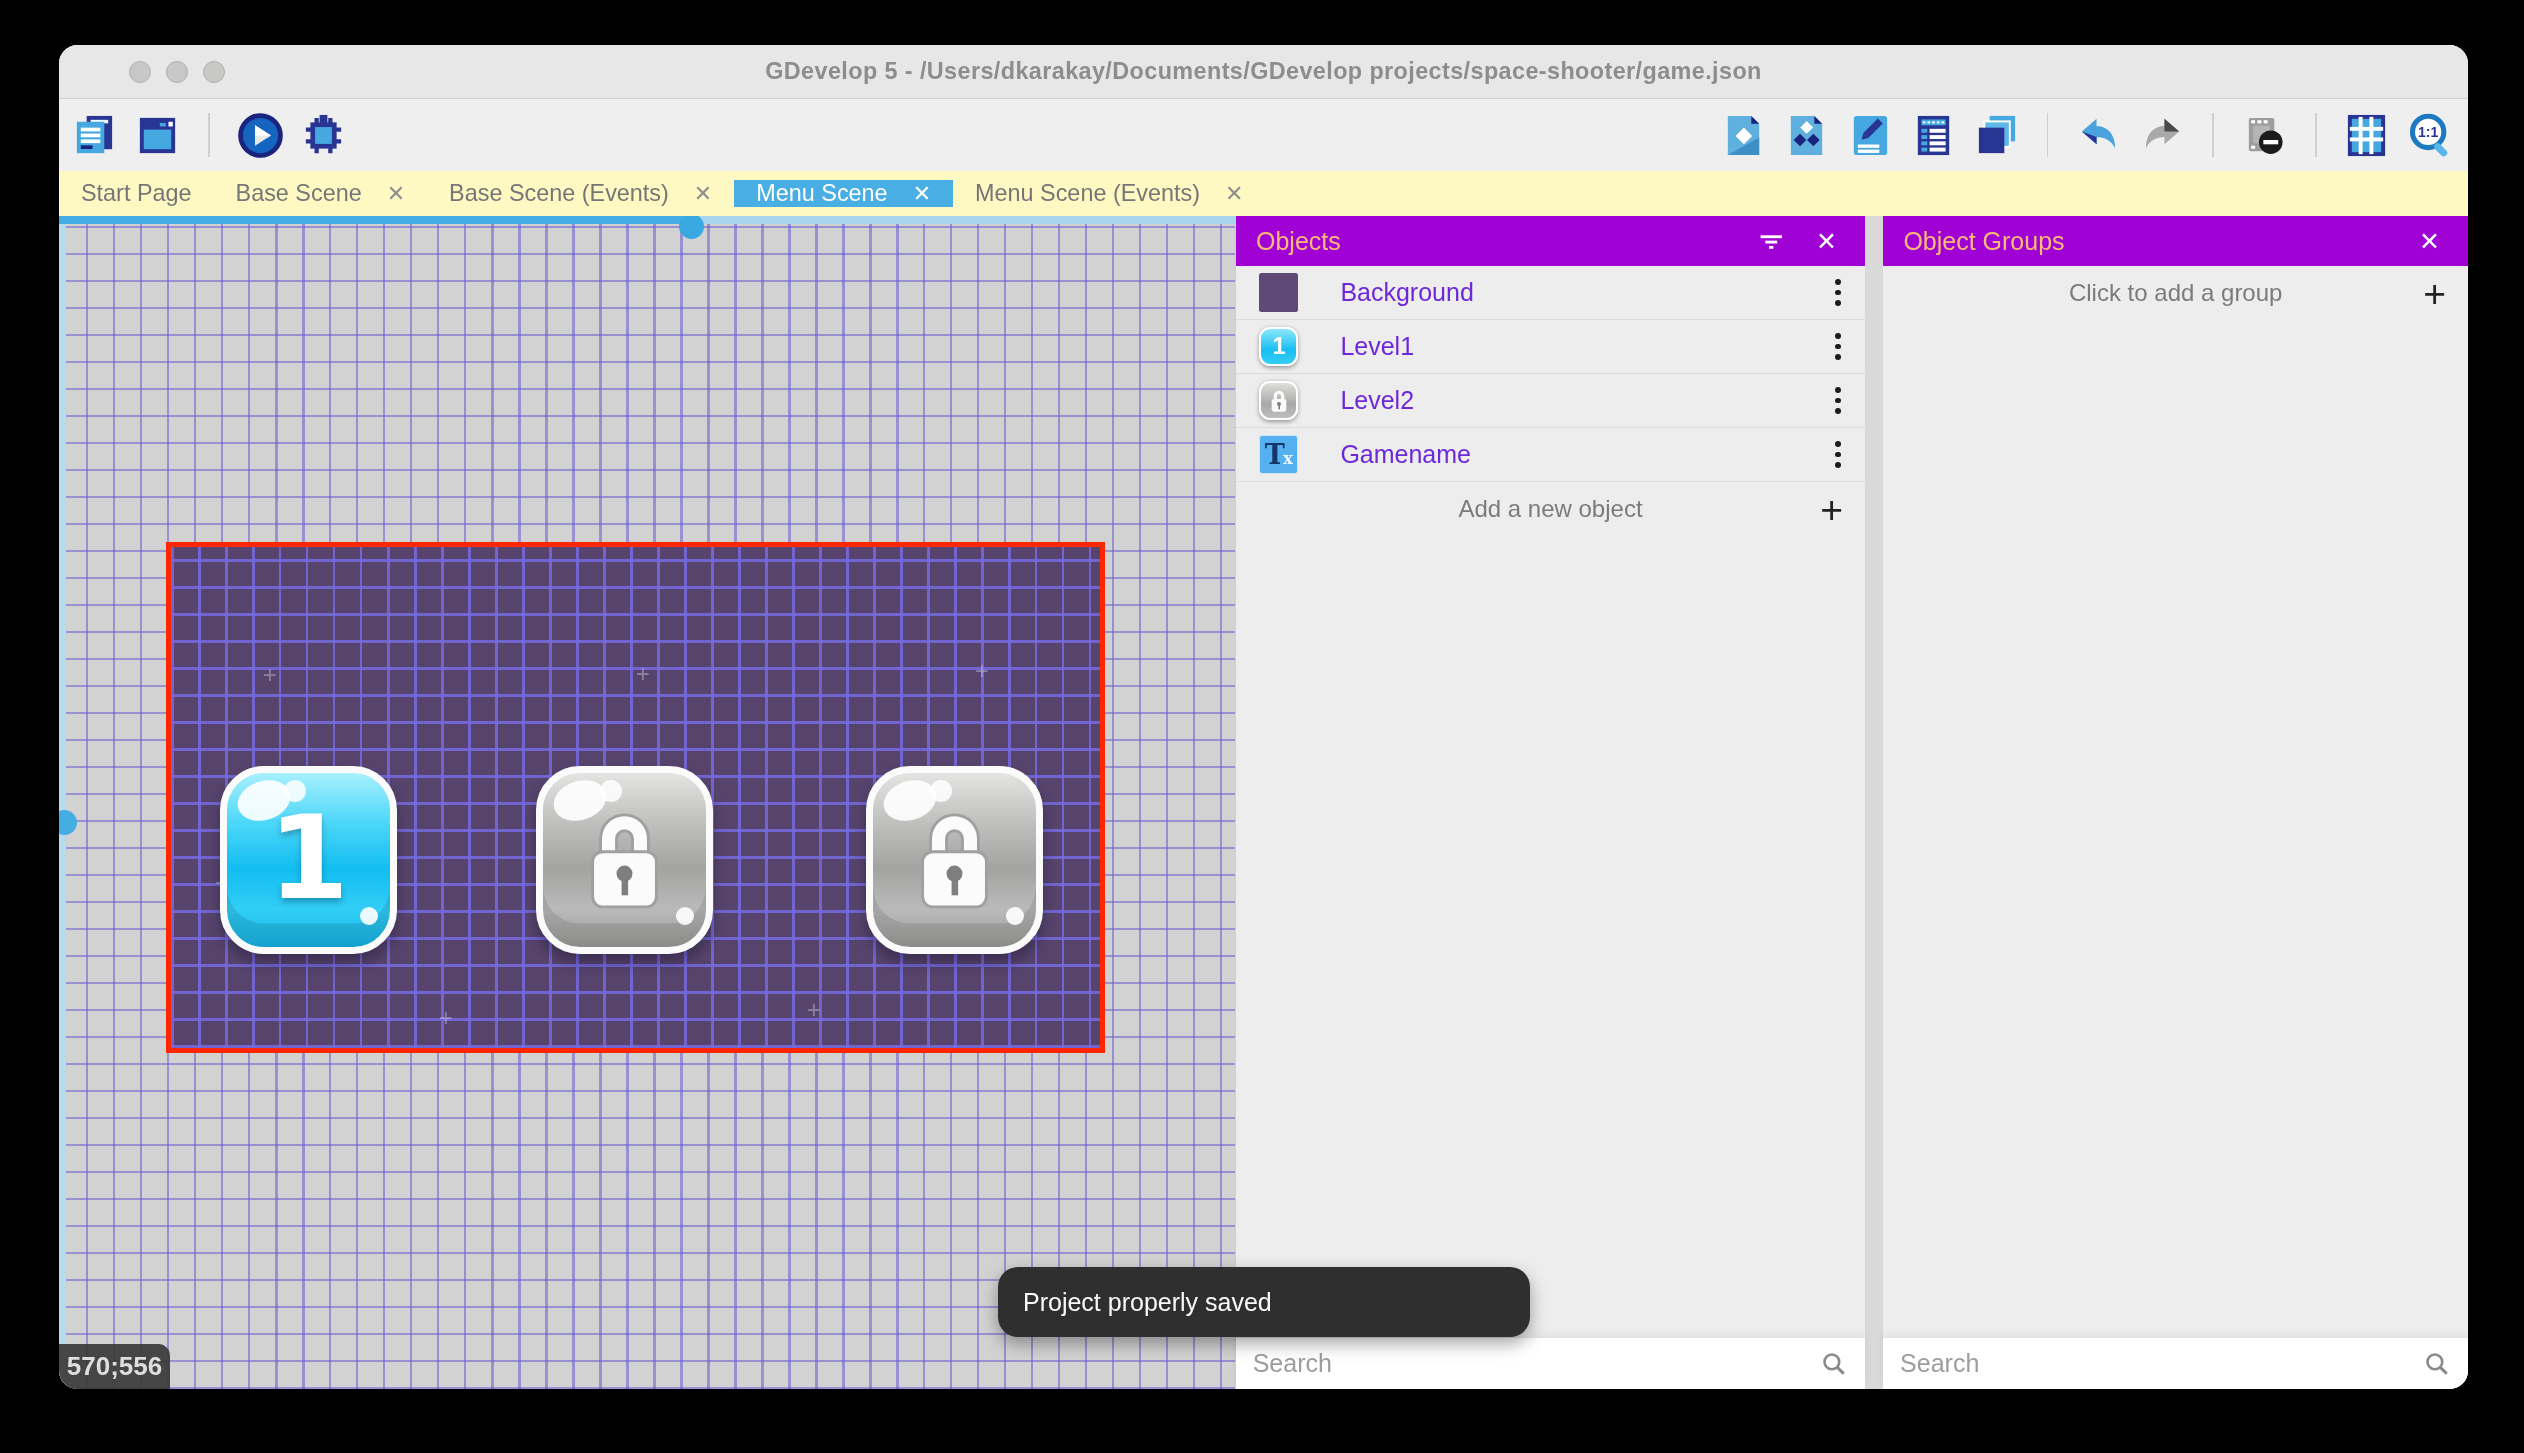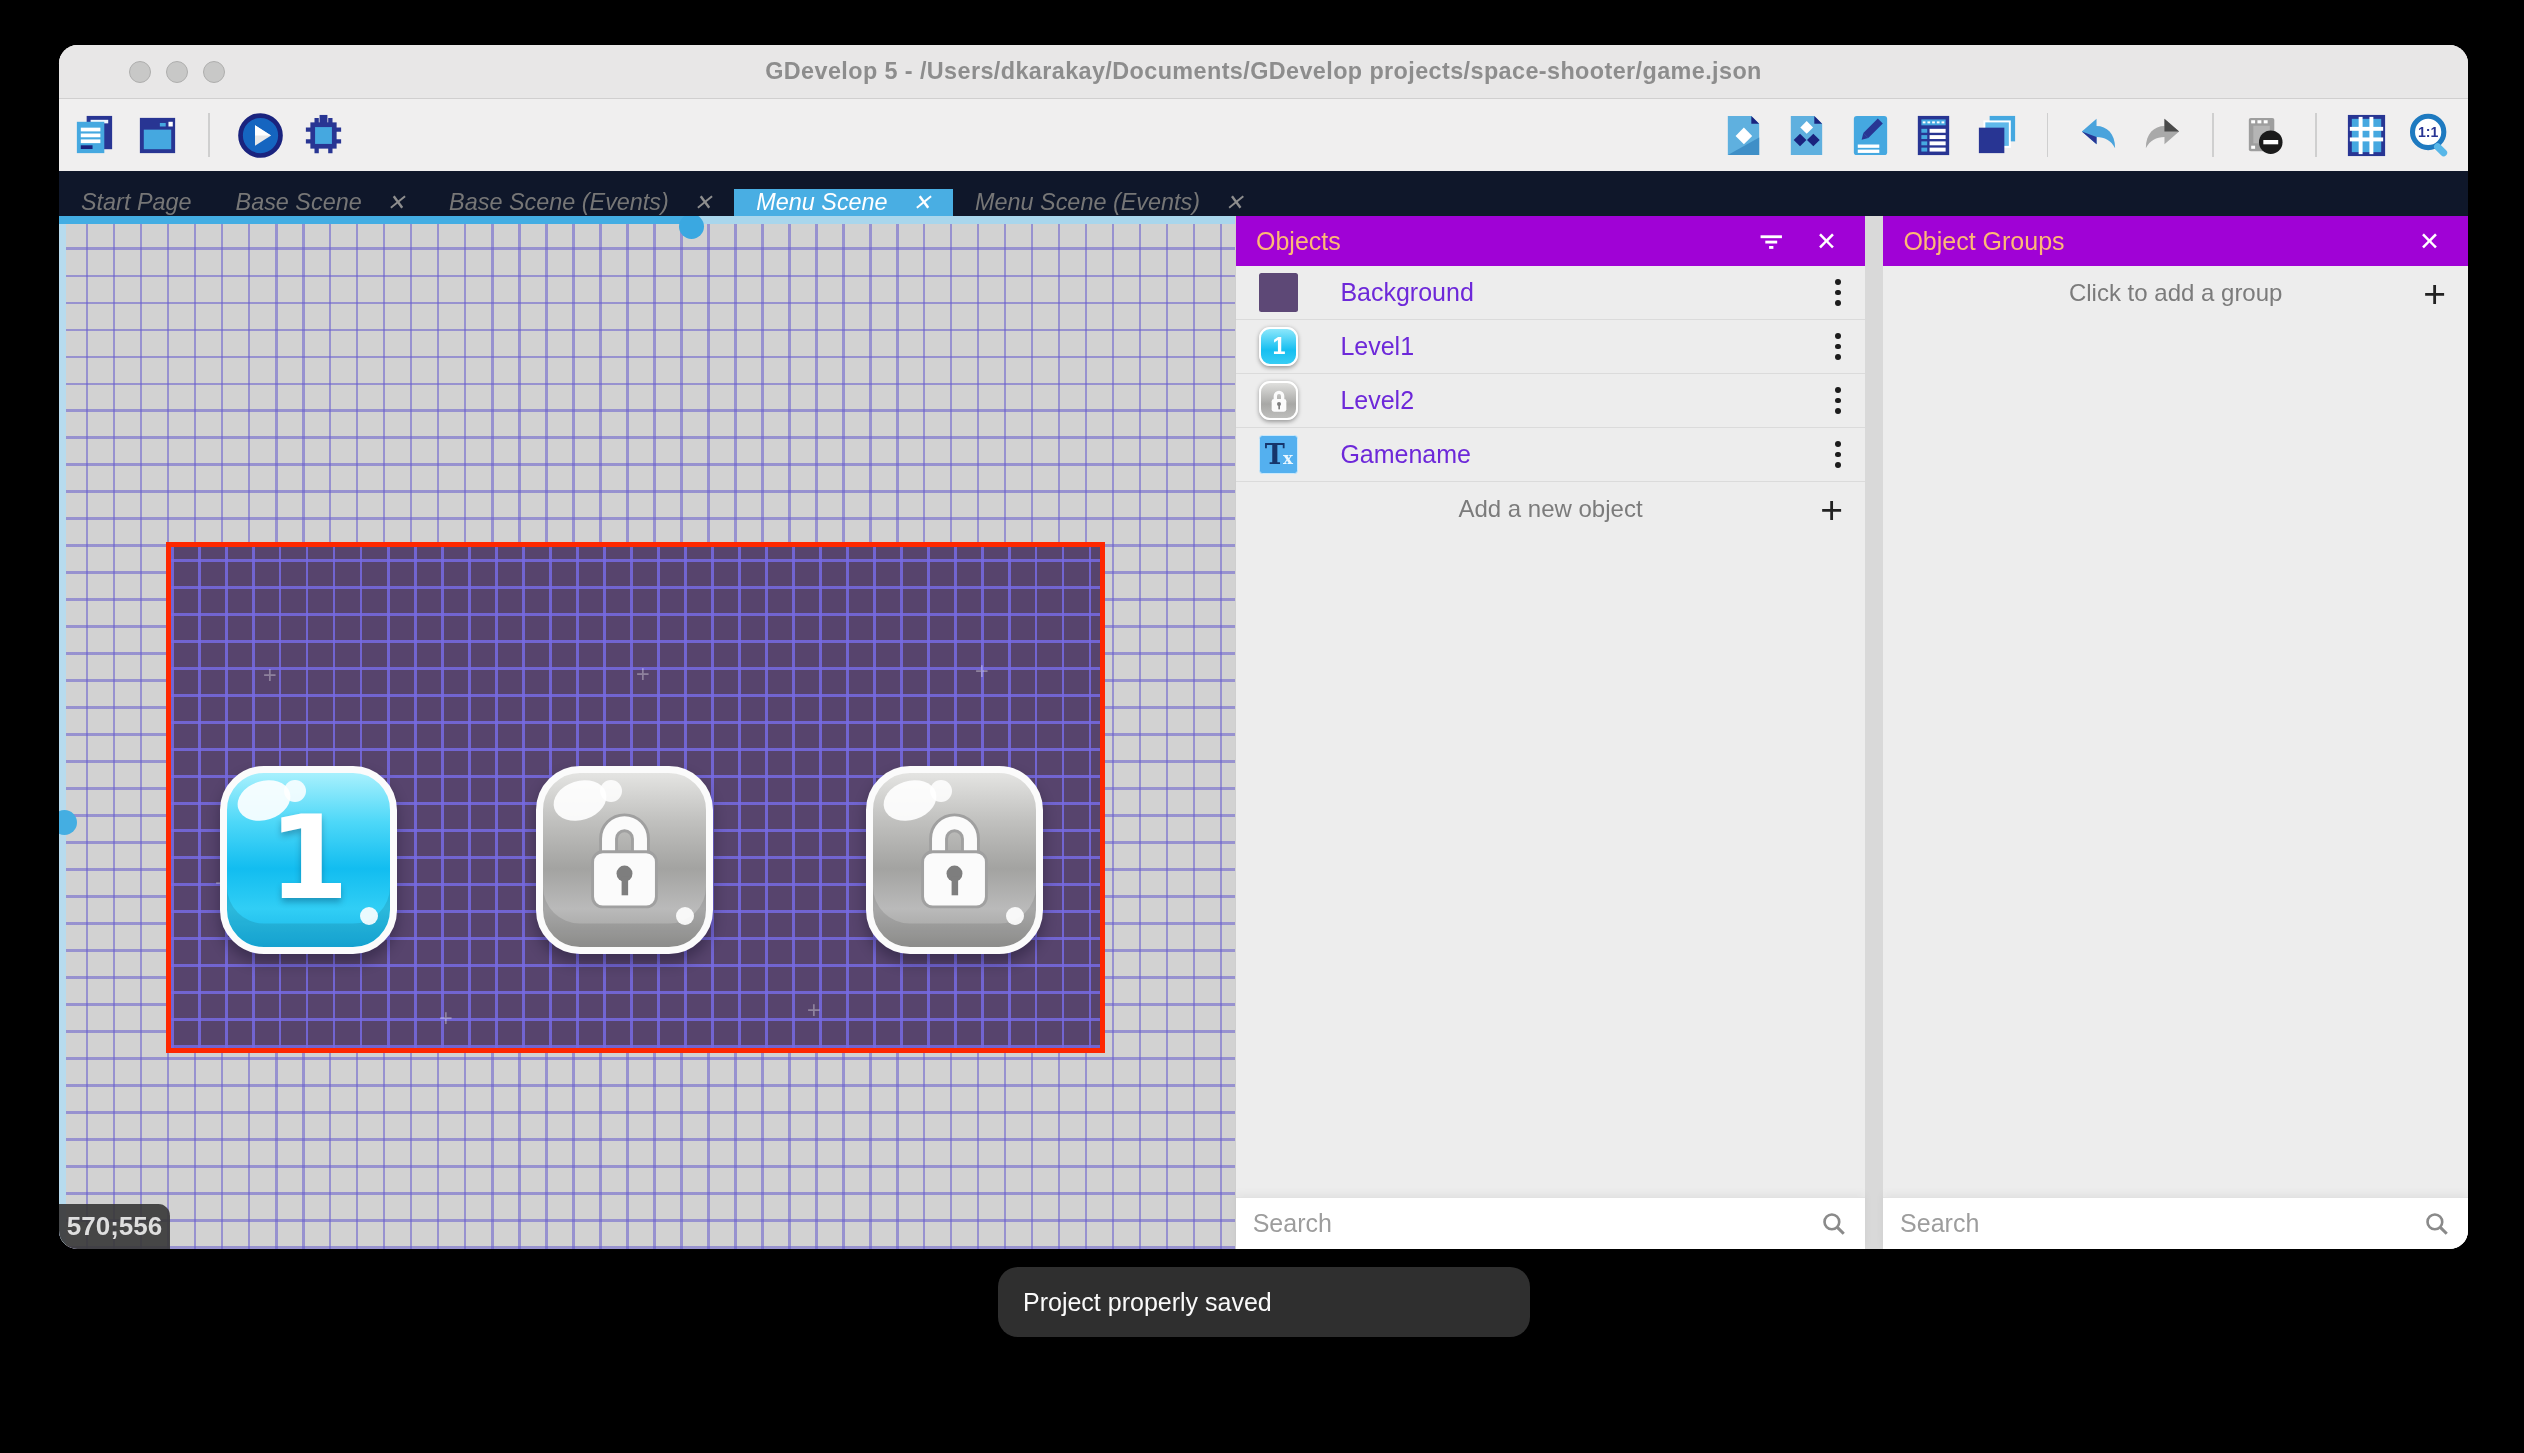--- a/index.html
+++ b/index.html
@@ -1,38 +1,38 @@
 <!DOCTYPE html>
 <html style="font-size:13.4px"><head>
 <meta charset="utf-8">
 <style>
   * { box-sizing: border-box; margin: 0; padding: 0; }
   html,body { width: 2525px; height: 1453px; background:#000; font-family:"Liberation Sans", sans-serif; }
   .stage { position:relative; width:2525px; height:1453px; background:#000; overflow:hidden; }
 
   
-  .window { position:absolute; left:59px; top:45px; width:2409px; height:1204px;
+  .window { position:absolute; left:59px; top:45px; width:2409px; height:1344px;
             background:#ececec; border-radius:18.4px; overflow:hidden; }
 
   .titlebar { position:relative; height:54px; background:#e8e7e7; border-bottom:1.7px solid #d0cfcf; }
   .traffic { position:absolute; left:70px; top:16px; display:flex; gap:15px; }
   .tl { width:22px; height:22px; border-radius:50%; background:#c8c8c7; border:0.8px solid #aeaead; }
   .title-text { position:absolute; left:0; right:0; top:0; height:52px; display:flex; align-items:center;
                 justify-content:center; font-size:23.4px; font-weight:600; color:#8d8d8d; letter-spacing:0.4px; }
 
   
   .toolbar { position:relative; height:72px; background:#f0efef; display:flex; align-items:center; padding:0 13.4px 0 11px; }
   .tbgroup { display:flex; align-items:center; gap:14.2px; }
   .tbgroup.right { margin-left:auto; }
   .tbtn { width:49px; height:49px; display:flex; align-items:center; justify-content:center; flex:none; }
   .tbtn svg { width:47px; height:47px; }
   .tb-div { width:1.7px; height:44px; background:#cfcfcf; margin:0 11.7px; flex:none; }
 
   
-  .tabbar { height:45px; background:#0f172a; display:flex; align-items:flex-end; font-size:23.4px; color:#767676;font-style:italic; }
+  .tabbar { height:45px; background:#fef9c3; display:flex; align-items:center; font-size:23.4px; color:#767676; }
   .tab { display:flex; align-items:center; padding:0 22px; gap:25px; cursor:default; white-space:nowrap; }
   .tab .tab-x { font-size:22px; color:#8e8e8e; line-height:1; }
   .tab.active { background:#49aee3; color:#ffffff; }
   .tab.active .tab-x { color:#ffffff; }
 
   
   .content { position:absolute; left:0; top:171px; right:0; bottom:0; display:flex; }
 
   
   .canvas { position:relative; width:1176px; height:100%; flex:none; background-color:#d2d2d2;

